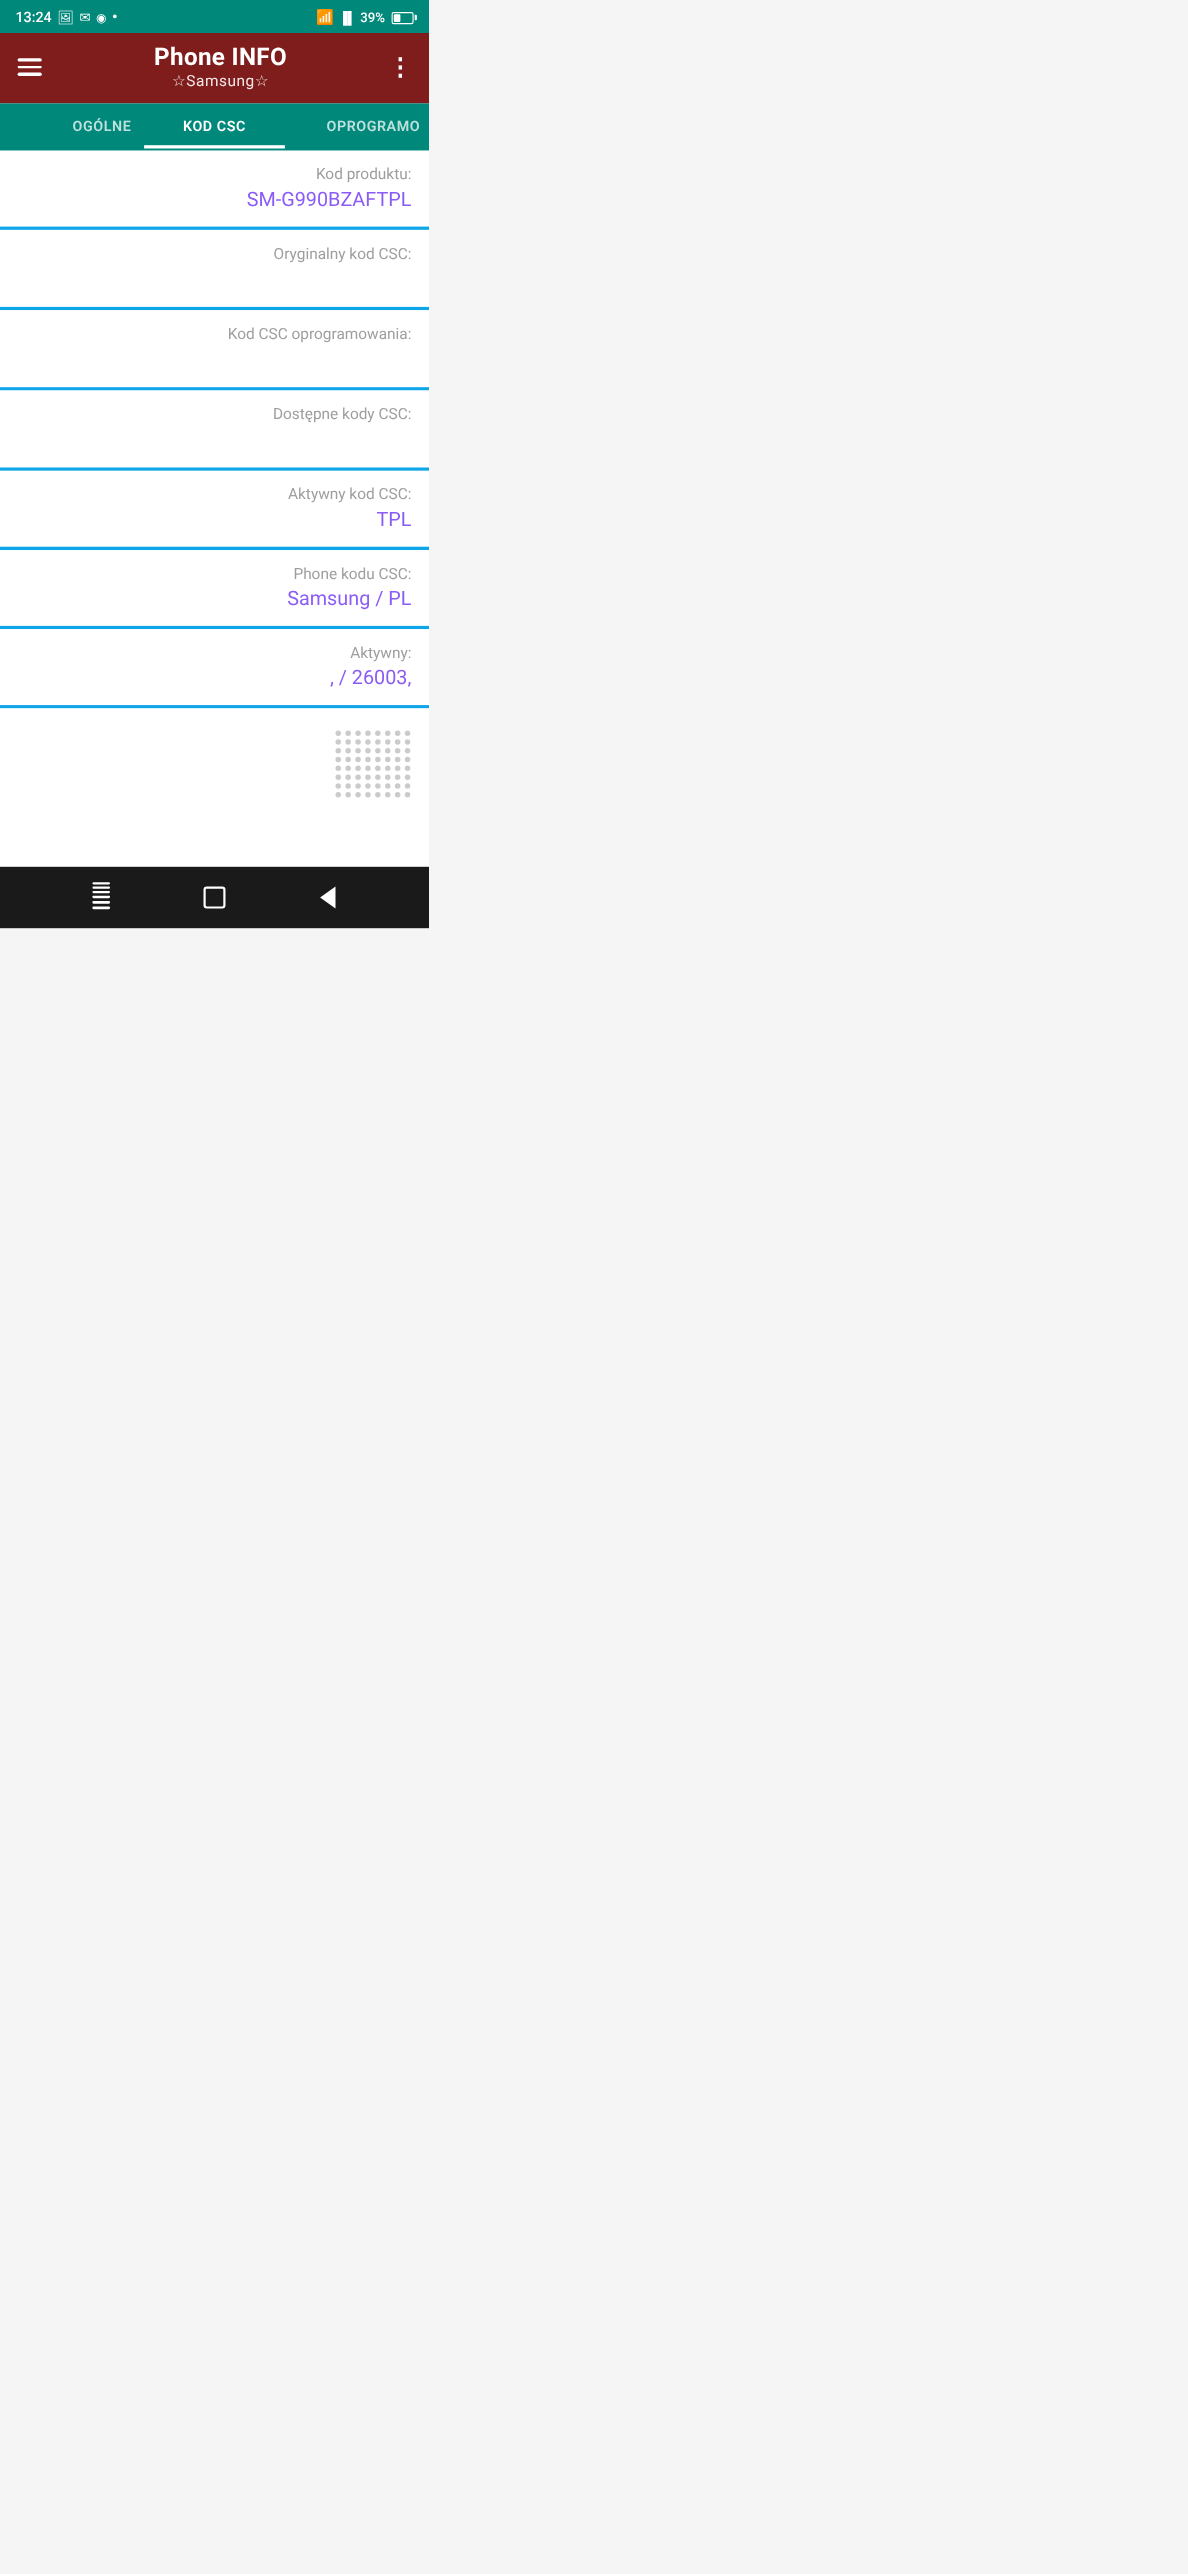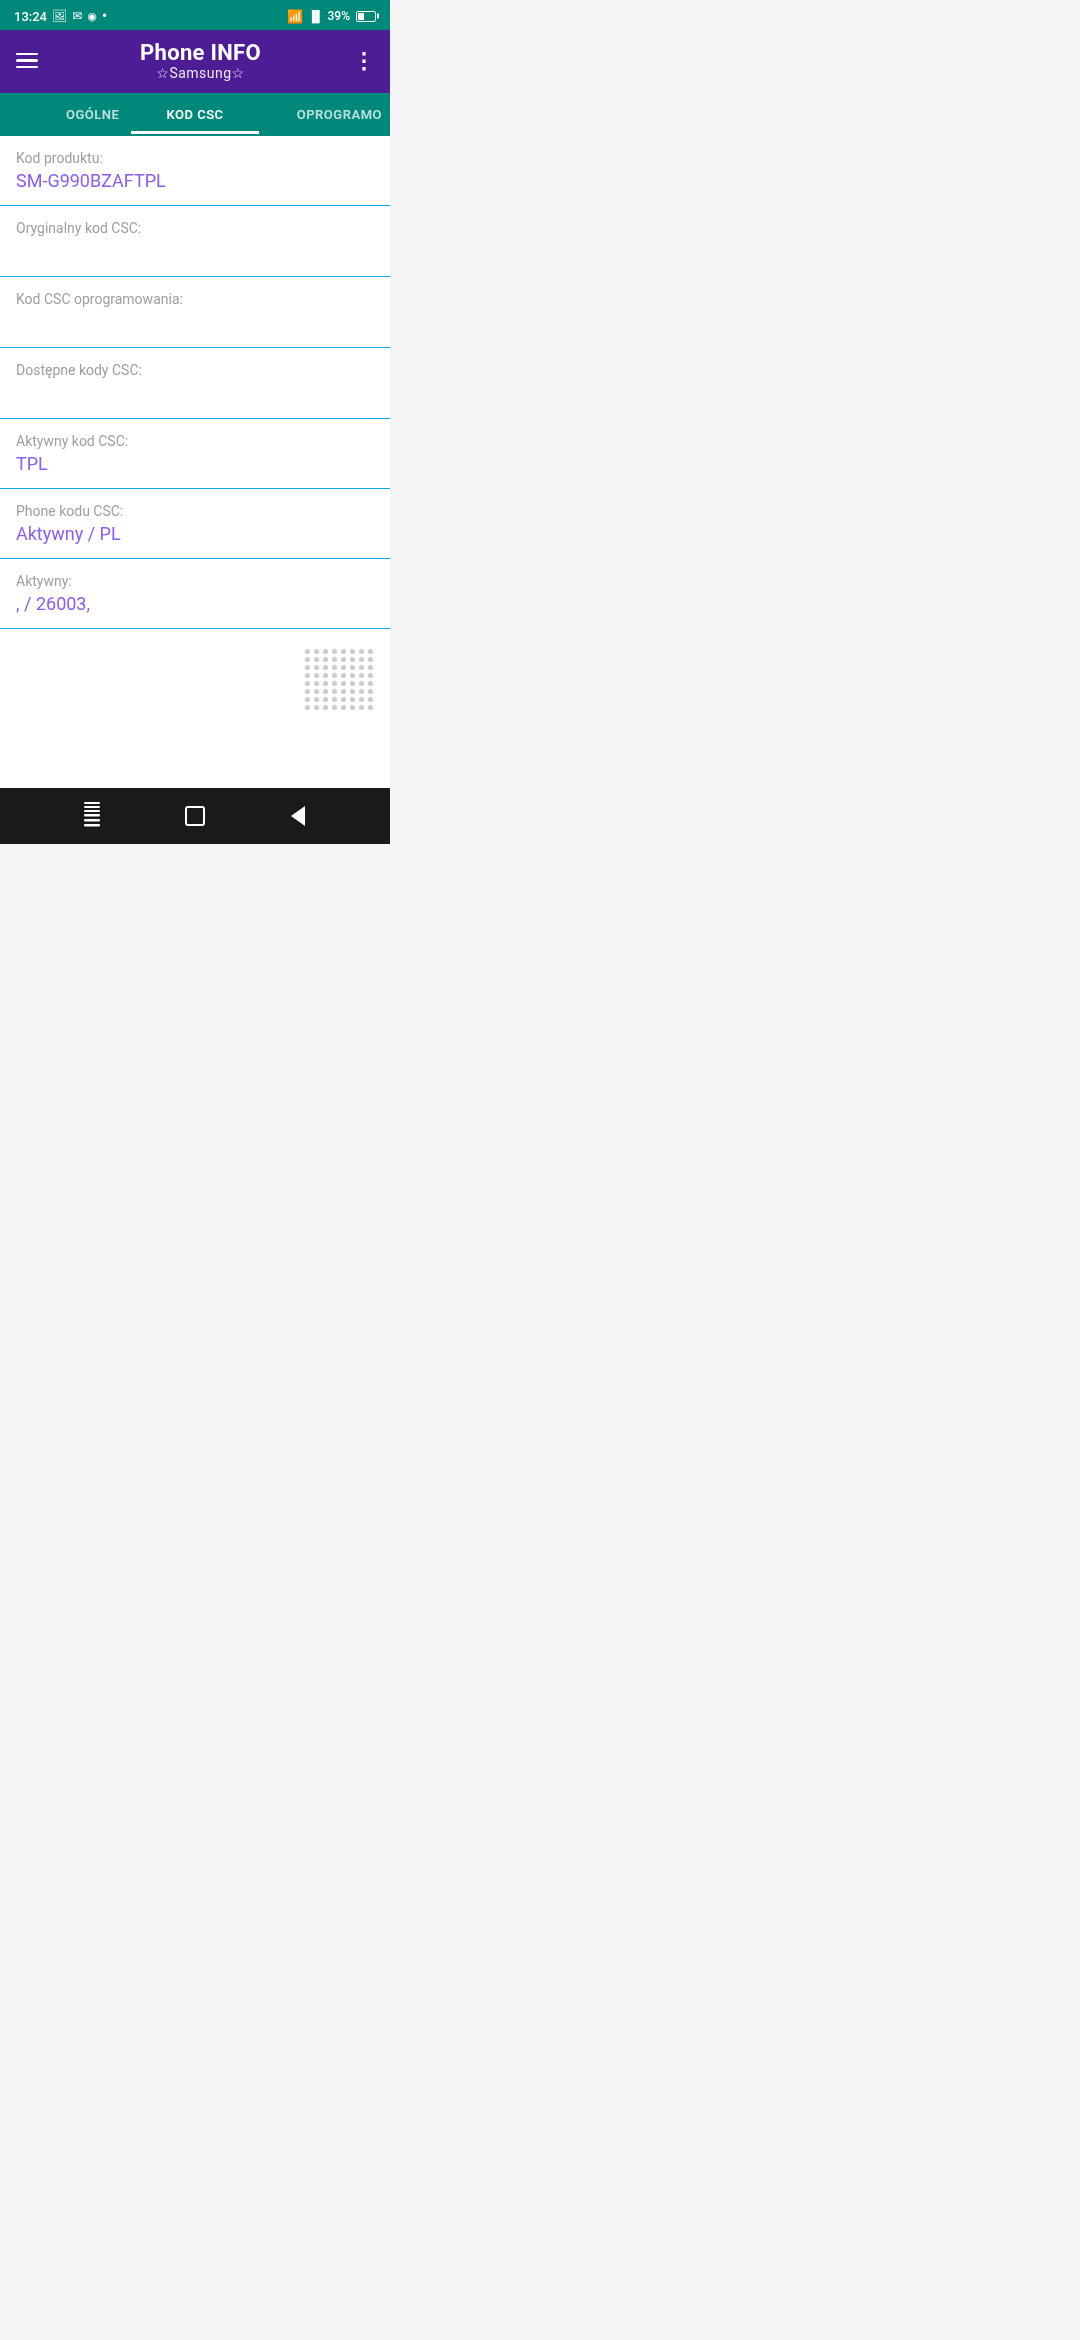--- a/index.html
+++ b/index.html
@@ -63,21 +63,21 @@
       left: 1px;
       top: 1px;
       height: calc(100% - 2px);
       width: 35%;
       background: white;
       border-radius: 1px;
     }
 
     
     .app-bar {
-      background: #4c1d95;
+      background: #7f1d1d;
       color: white;
       padding: 10px 16px 12px 16px;
       display: flex;
       align-items: center;
       justify-content: space-between;
     }
     .app-bar-center {
       text-align: center;
       flex: 1;
     }
@@ -157,22 +157,23 @@
 
     
     .content {
       flex: 1;
       background: white;
       overflow-y: auto;
     }
 
     .info-section {
       padding: 14px 16px 14px 16px;
-      border-bottom: 1px solid #0ea5e9;
-      background: white;
+      border-bottom: 3px solid #0ea5e9;
+      background: white;
+      text-align: right;
     }
     .info-label {
       font-size: 14px;
       color: #9e9e9e;
       margin-bottom: 4px;
     }
     .info-value {
       font-size: 18px;
       color: #8b5cf6;
       font-weight: 400;
@@ -319,21 +320,21 @@
     <div class="info-value empty"></div>
   </div>
 
   <div class="info-section">
     <div class="info-label">Aktywny kod CSC:</div>
     <div class="info-value">TPL</div>
   </div>
 
   <div class="info-section">
     <div class="info-label">Phone kodu CSC:</div>
-    <div class="info-value">Aktywny / PL</div>
+    <div class="info-value">Samsung / PL</div>
   </div>
 
   <div class="info-section">
     <div class="info-label">Aktywny:</div>
     <div class="info-value">, / 26003,</div>
   </div>
 
   <div class="watermark-area">
     <div class="dot-grid" id="dot-grid">
         <div class="dot"></div>

